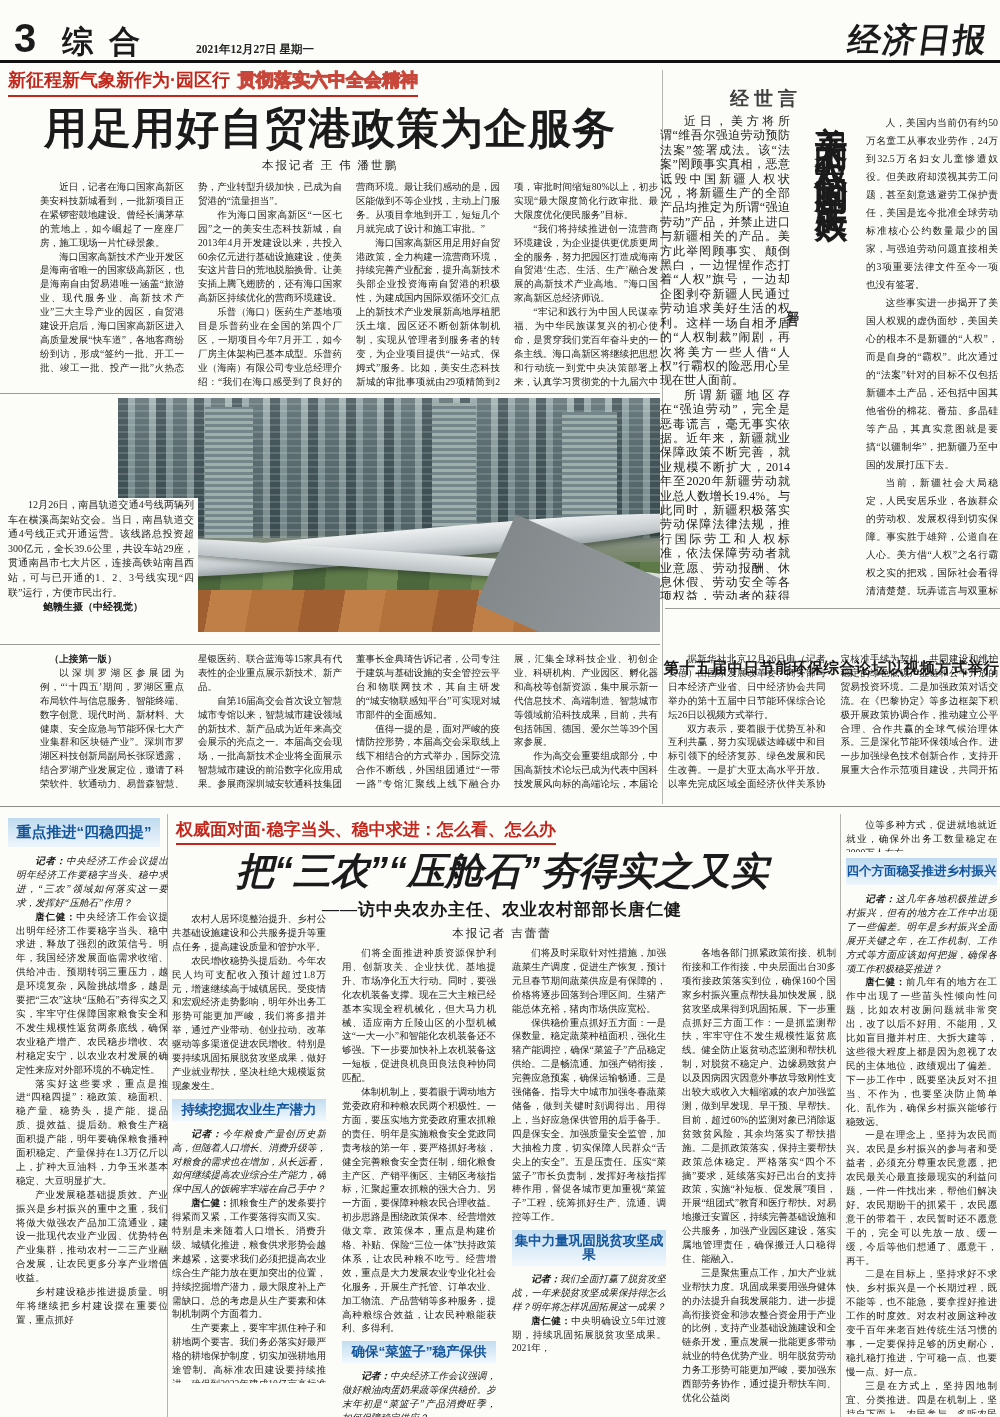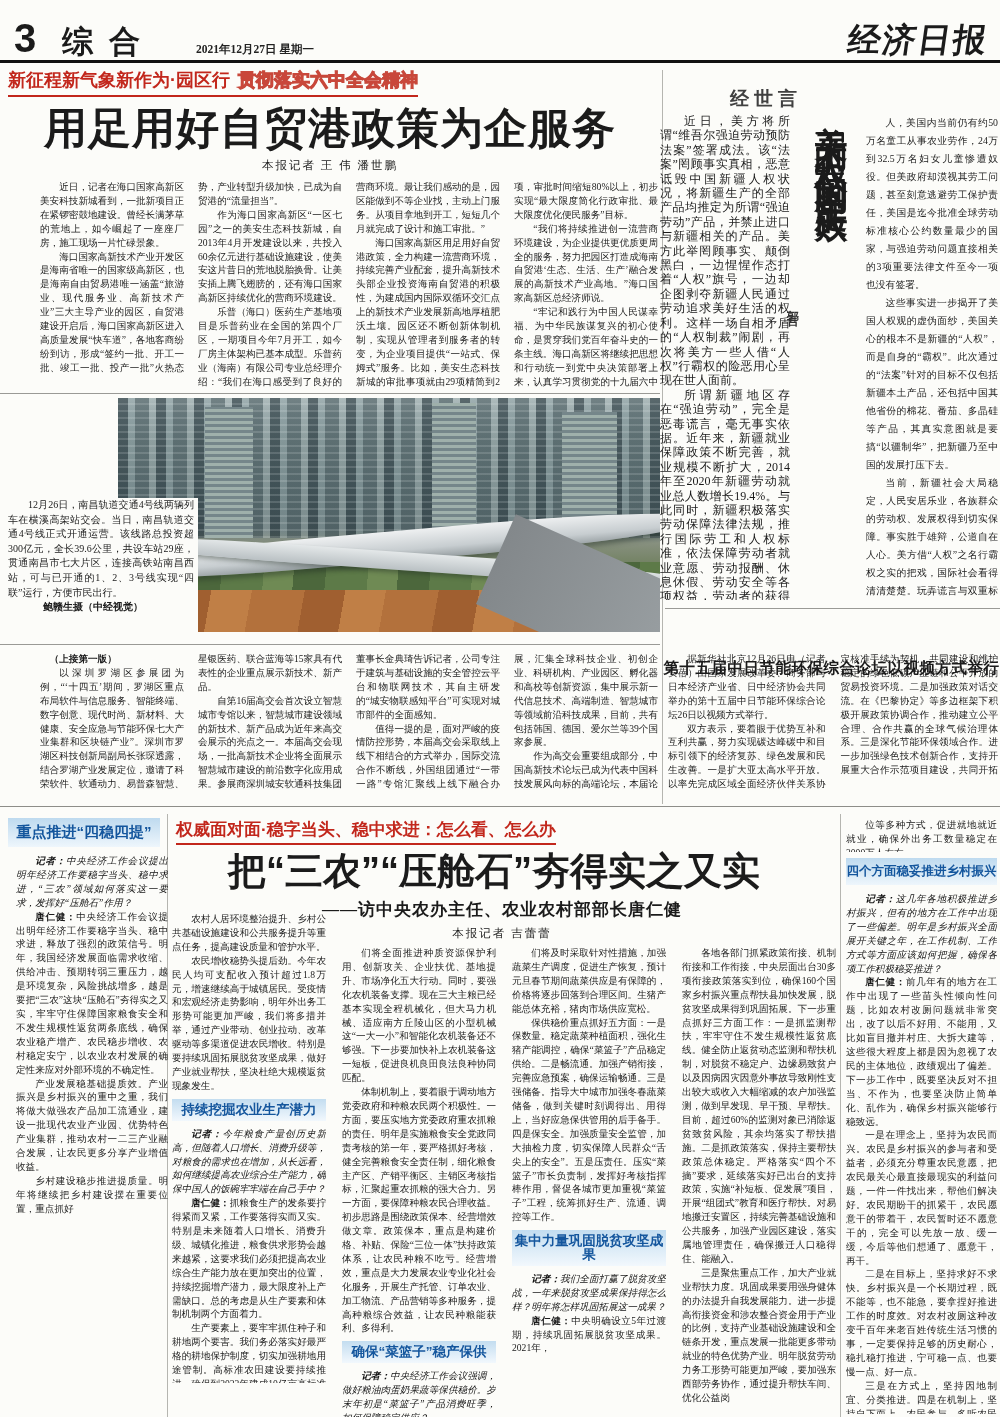--- a/index.html
+++ b/index.html
@@ -141,29 +141,30 @@
   <div class="abs hair" style="left:0;top:806px;width:1000px;height:1px;background:#8d8d89;"></div>
 
   <div class="abs vhair" style="left:167px;top:814px;width:1px;height:603px;"></div>
   <div class="abs vhair" style="left:840px;top:814px;width:1px;height:603px;"></div>
 
   <div class="abs boxhead" style="left:8px;top:818px;width:152px;">重点推进“四稳四提”</div>
   <div class="abs txt" style="left:16px;top:854px;width:152px;height:560px;">
     <div>
         <p class="q"><b>记者：</b>中央经济工作会议提出明年经济工作要稳字当头、稳中求进，“三农”领域如何落实这一要求，发挥好“压舱石”作用？</p>
         <p><b>唐仁健：</b>中央经济工作会议提出明年经济工作要稳字当头、稳中求进，释放了强烈的政策信号。明年，我国经济发展面临需求收缩、供给冲击、预期转弱三重压力，越是环境复杂，风险挑战增多，越是要把“三农”这块“压舱石”夯得实之又实，牢牢守住保障国家粮食安全和不发生规模性返贫两条底线，确保农业稳产增产、农民稳步增收、农村稳定安宁，以农业农村发展的确定性来应对外部环境的不确定性。</p>
+        <p>落实好这些要求，重点是推进“四稳四提”：稳政策、稳面积、稳产量、稳势头，提产能、提品质、提效益、提后劲。粮食生产稳面积提产能，明年要确保粮食播种面积稳定、产量保持在1.3万亿斤以上，扩种大豆油料，力争玉米基本稳定、大豆明显扩大。</p>
         <p>产业发展稳基础提质效。产业振兴是乡村振兴的重中之重，我们将做大做强农产品加工流通业，建设一批现代农业产业园、优势特色产业集群，推动农村一二三产业融合发展，让农民更多分享产业增值收益。</p>
         <p>乡村建设稳步推进提质量。明年将继续把乡村建设摆在重要位置，重点抓好</p>
       </div>
   </div>
 
   <div class="abs" style="left:176px;top:818px;">
     <span class="kicker2"><span>权威面对面·稳字当头、稳中求进：怎么看、怎么办</span></span>
   </div>
-  <div class="abs inthead" style="left:160px;top:846px;width:668px;">把“三农”“压舱石”夯得实之又实</div>
+  <div class="abs inthead" style="left:168px;top:846px;width:668px;font-style:italic;">把“三农”“压舱石”夯得实之又实</div>
   <div class="abs byline" style="left:168px;top:926px;width:668px;">本报记者 吉蕾蕾</div>
   <div class="abs intdek" style="left:168px;top:898px;width:668px;">——访中央农办主任、农业农村部部长唐仁健</div>
 
   <div class="abs txt" style="left:172px;top:912px;width:154px;height:471px;">
     <div>
         <p>农村人居环境整治提升、乡村公共基础设施建设和公共服务提升等重点任务，提高建设质量和管护水平。</p>
         <p>农民增收稳势头提后劲。今年农民人均可支配收入预计超过1.8万元，增速继续高于城镇居民。受疫情和宏观经济走势影响，明年外出务工形势可能更加严峻，我们将多措并举，通过产业带动、创业拉动、改革驱动等多渠道促进农民增收。特别是要持续巩固拓展脱贫攻坚成果，做好产业就业帮扶，坚决杜绝大规模返贫现象发生。</p>
       </div>
     <div class="subhead">持续挖掘农业生产潜力</div>
     <div>

